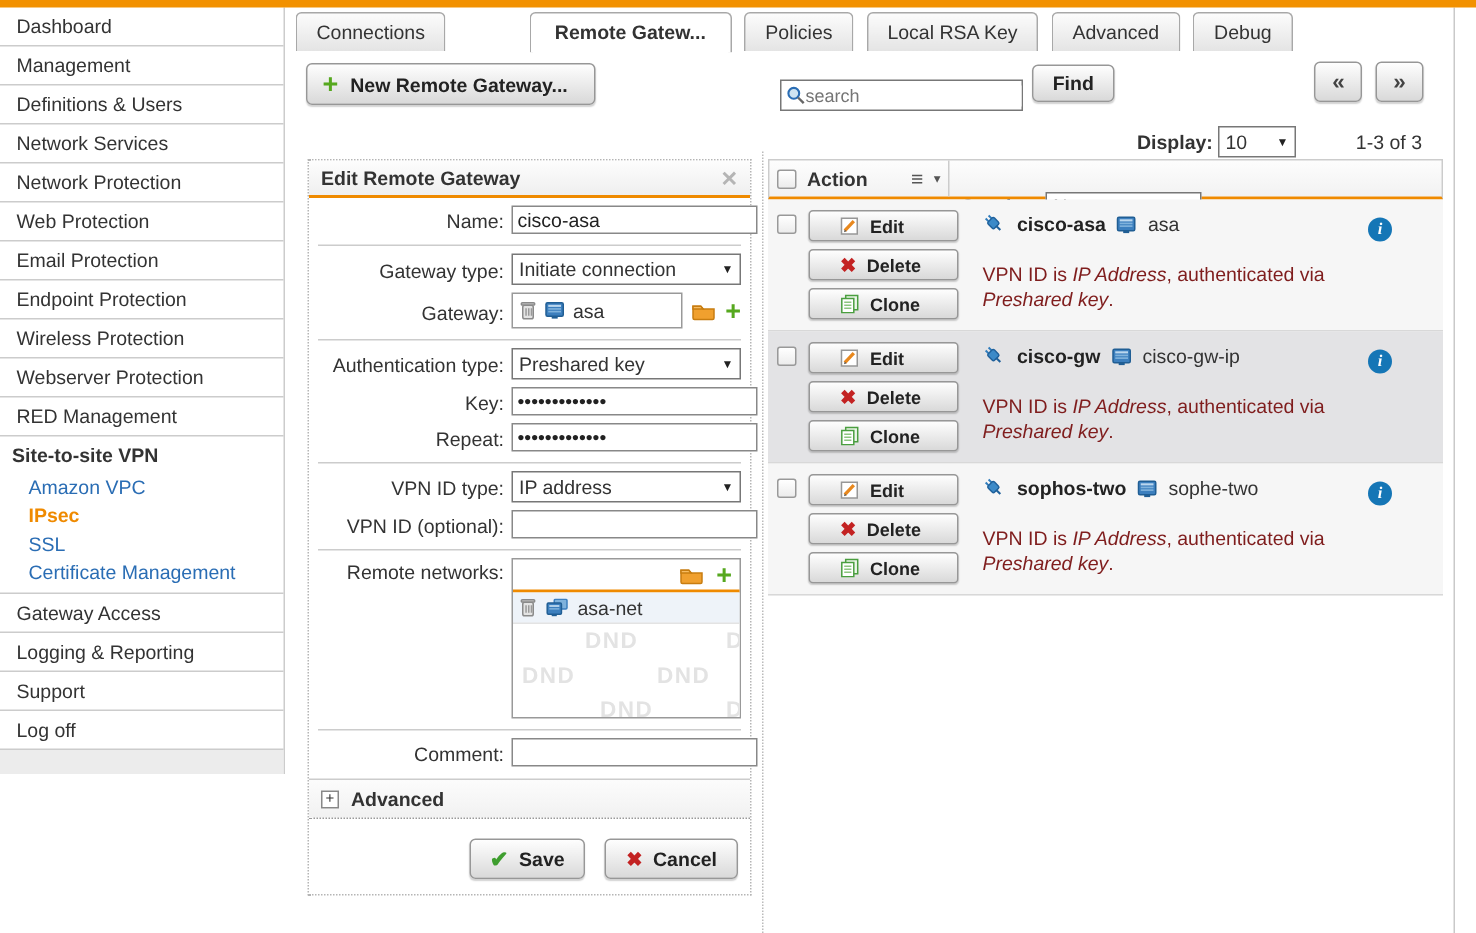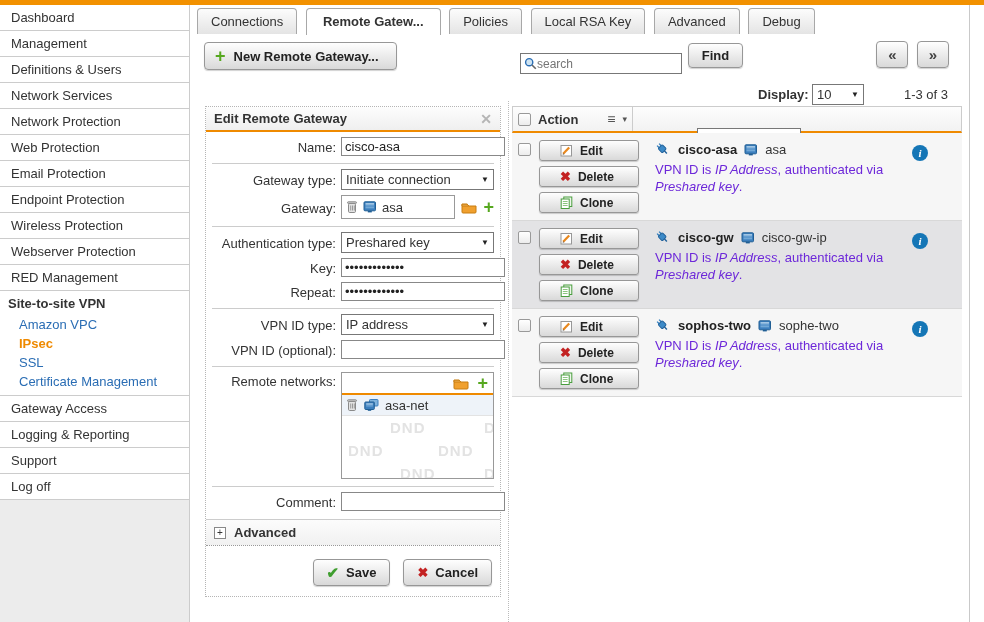--- a/index.html
+++ b/index.html
@@ -5,37 +5,37 @@
   * { margin:0; padding:0; box-sizing:border-box; }
   html,body { width:984px; height:622px; }
   body {
     position:relative; overflow:hidden; background:#fff;
     font-family:"Liberation Sans", sans-serif; font-size:13px; color:#333;
   }
   .topbar { position:absolute; left:0; top:0; width:984px; height:5px; background:#F29100; z-index:10; }
   .right-border { position:absolute; left:969px; top:5px; width:1px; height:617px; background:#c9c9c9; z-index:6; }
 
   
-  .sidebar { position:absolute; left:0; top:5px; width:190px; height:617px; background:#fff;
+  .sidebar { position:absolute; left:0; top:5px; width:190px; height:511px; background:#fff;
              border-right:1px solid #ccc; display:flex; flex-direction:column; }
   .side-item { height:26px; line-height:26px; padding-left:11px; border-bottom:1px solid #ccc; cursor:pointer; white-space:nowrap; }
   .side-section { height:24px; line-height:26px; padding-left:8px; font-weight:bold; white-space:nowrap; }
   .side-subwrap { border-bottom:1px solid #ccc; padding-bottom:4px; }
   .side-sub { height:19px; line-height:19px; padding-left:19px; color:#2A6DB4; cursor:pointer; white-space:nowrap; }
   .side-sub.active { color:#EF8A00; font-weight:bold; }
   .side-fill { flex:1; background:#ececec; }
 
   
   .main { position:absolute; left:190px; top:5px; width:780px; height:617px; background:#fff; }
   .pane-divider { position:absolute; left:318px; top:96px; height:521px; width:0; border-left:1px dotted #bbb; }
 
   .tabbar { position:absolute; left:7px; top:3px; white-space:nowrap; }
   .tab { display:inline-block; margin-right:5px; padding:5px 13px; border:1px solid #a8a8a8; border-bottom:none;
          border-radius:4px 4px 0 0; background:linear-gradient(#fcfcfc,#e4e4e4); cursor:pointer; }
-  .tab.active { background:#fff; font-weight:bold; padding:5px 16px 6px; }
+  .tab.active { background:#fff; font-weight:bold; padding:5px 16px 6px;margin-left:47px; }
 
   .gbtn { background:linear-gradient(#fefefe,#d9d9d9); border:1px solid #979797; border-radius:4px;
           box-shadow:0 1px 1px rgba(0,0,0,.18); font-weight:bold; cursor:pointer; color:#222; }
   .new-btn { position:absolute; left:14px; top:37px; width:193px; height:28px; display:flex; align-items:center; gap:8px; padding-left:10px; }
   .plus-glyph { color:#56A81F; font-weight:bold; font-size:18px; line-height:14px; }
 
   .search-wrap { position:absolute; left:330px; top:48px; width:162px; height:21px; border:1px solid #777;
                  background:#fff; display:flex; align-items:center; padding-left:3px; }
   .search-wrap input { border:none; outline:none; flex:1; font-size:12px; color:#444; font-family:inherit; min-width:0; }
   .find-btn { position:absolute; left:498px; top:38px; width:55px; height:25px; line-height:23px; text-align:center; }
@@ -91,21 +91,21 @@
   .sort-sel { width:104px; height:20px; }
   .cb { width:13px; height:13px; border:1px solid #999; border-radius:2px; background:linear-gradient(#fff,#ececec); flex-shrink:0; cursor:pointer; }
   .lrow { display:flex; padding:7px 6px; border-bottom:1px solid #d8d8d8; position:relative; min-height:82px; }
   .lrow.odd { background:#f6f6f6; } .lrow.even { background:#e3e3e5; }
   .lrow .cb { margin-top:3px; }
   .btn-col { display:flex; flex-direction:column; gap:5px; margin:0 16px 0 8px; }
   .row-btn { width:100px; height:21px; border-radius:3px; display:flex; align-items:center; gap:7px; padding:0 20px; font-size:12px; }
   .row-content { flex:1; padding-top:2px; }
   .row-title { display:flex; align-items:center; gap:7px; }
   .row-name { font-weight:bold; color:#222; }
-  .row-desc { margin-top:5px; width:235px; line-height:1.3; color:#6d28d9; }
+  .row-desc { margin-top:18px; width:235px; line-height:1.3; color:#7f1d1d; }
   .info-icon { position:absolute; right:34px; top:12px; width:16px; height:16px; border-radius:50%;
                background:#1576B6; color:#fff; text-align:center; font-style:italic; font-weight:bold;
                font-size:11px; line-height:16px; font-family:"Liberation Serif", serif; cursor:pointer; }
   svg { display:block; }
 </style>
 </head>
 <body>
 
 <svg width="0" height="0" style="position:absolute">
   <defs>

